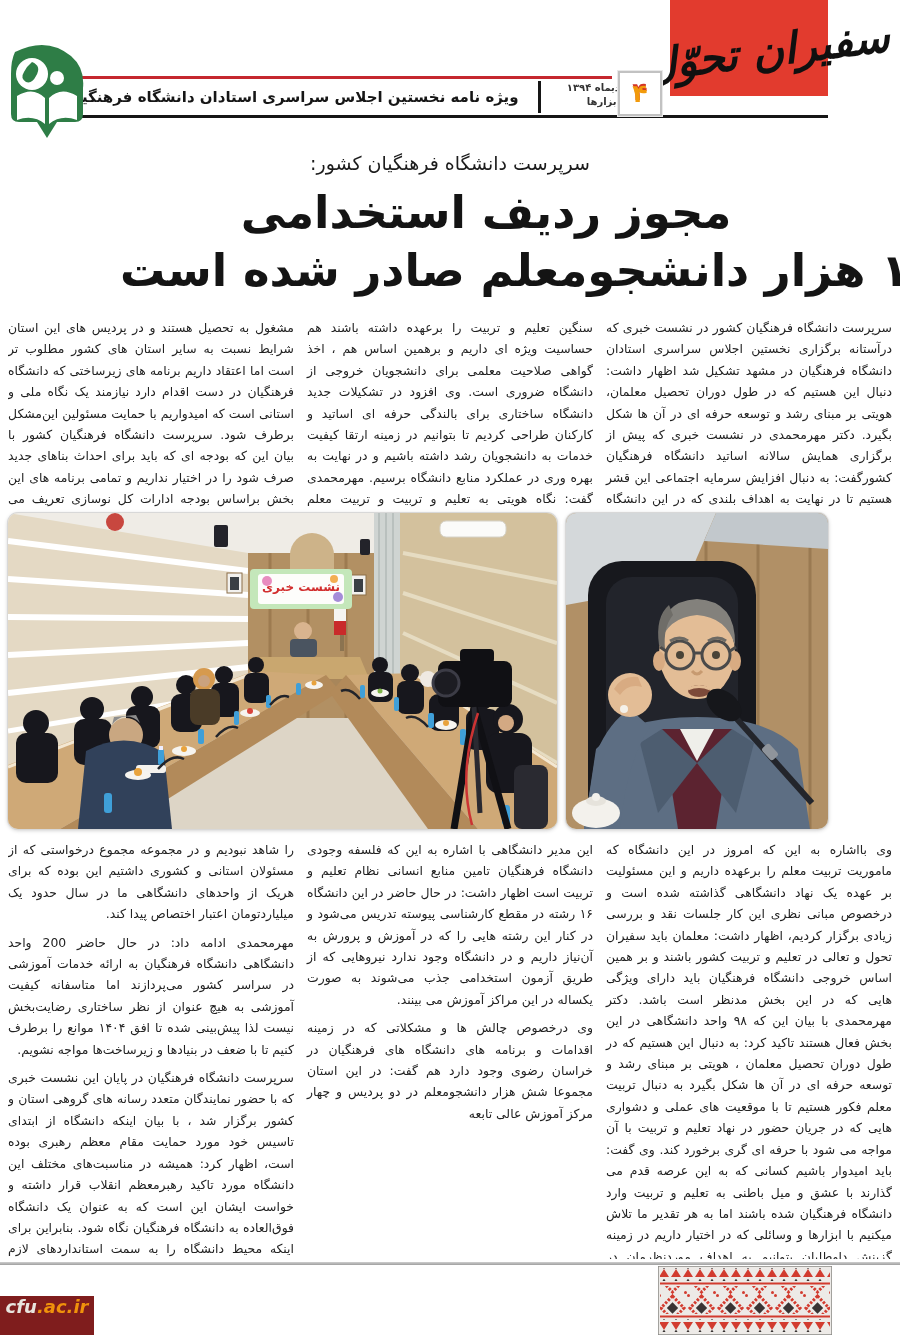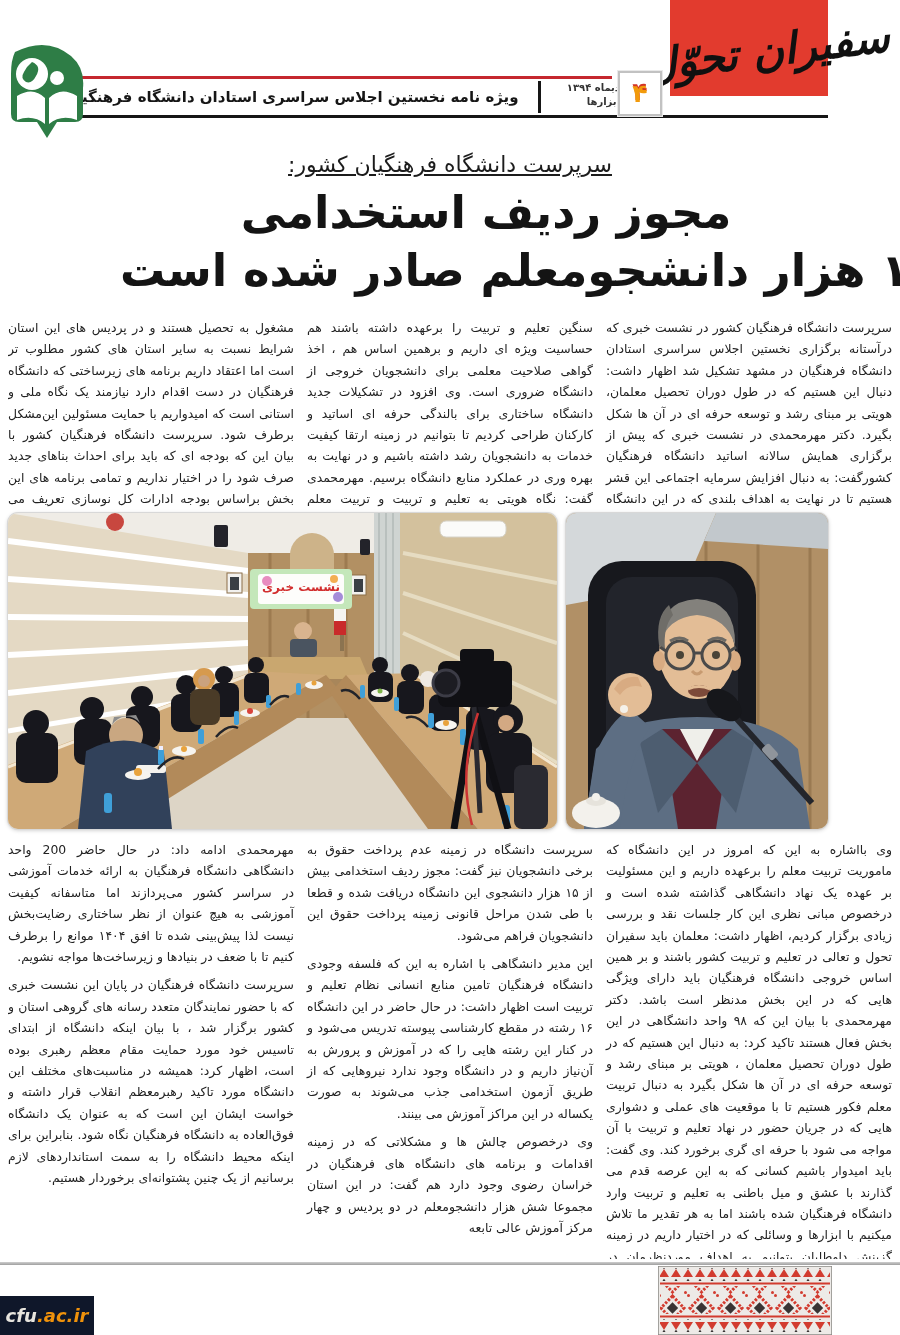--- a/index.html
+++ b/index.html
@@ -20,21 +20,21 @@
               padding-left:7px;direction:rtl;text-align:right;color:#333;
               font-size:10px;line-height:14px;font-weight:600;}
   #page-number-box{left:618px;top:71px;width:40px;height:41px;background:#fff;
                    border:2px solid #c2c2c2;box-shadow:inset 0 0 0 2px #fff,0 0 0 1px #e9e9e9;
                    display:flex;align-items:center;justify-content:center;}
   #page-number{font-size:25px;font-weight:bold;color:#f29a0b;text-shadow:0 -2px 0 #d33427;}
   #logo{left:5px;top:44px;}
 
   
   #kicker{left:0;top:152px;width:900px;text-align:center;direction:rtl;
-          font-size:22px;color:#1c1c1c;text-decoration:underline;}
+          font-size:19px;color:#1c1c1c;}
   .headline{left:12px;width:900px;text-align:center;direction:rtl;color:#141414;
             font-weight:bold;font-size:45px;letter-spacing:-1px;padding-left:24px;}
   #headline1{top:186px;}
   #headline2{top:244px;text-align:right;}
 
   
   .cols{left:8px;width:884px;display:flex;gap:13px;direction:rtl;}
   .col{flex:1;font-size:12.4px;line-height:21.4px;text-align:justify;color:#222;}
   .col p{margin:0 0 7px 0;}
   #upper-cols{top:317px;height:193px;overflow:hidden;}
@@ -44,22 +44,22 @@
   .photo{top:513px;height:316px;border-radius:10px;overflow:hidden;
          box-shadow:0 0 0 1px #d8d8d8,0 1px 4px rgba(0,0,0,.25);}
   #conference-photo{left:8px;width:549px;}
   #speaker-photo{left:566px;width:262px;}
   .photo svg{display:block;}
 
   
   #footer-divider{left:0;top:1262px;width:900px;height:3px;
                   background:linear-gradient(#cfcfcf,#9f9f9f);}
   #footer-pattern{left:658px;top:1266px;width:174px;height:69px;}
-  #site-badge{left:0;top:1296px;width:94px;height:39px;background:#0f172a;
-              display:flex;align-items:center;justify-content:center;
+  #site-badge{left:0;top:1296px;width:94px;height:39px;background:#7f1d1d;
+              display:flex;align-items:flex-start;justify-content:center;
               font-style:italic;font-weight:bold;font-size:18px;letter-spacing:0;}
   #site-badge .p1{color:#e8e5de;}
   #site-badge .p2{color:#f0920b;}
 </style>
 </head>
 <body>
 
 <div class="abs" id="red-block"></div>
 <div class="abs" id="nameplate">سفیران تحوّل</div>
 <div class="abs" id="red-line"></div>
@@ -298,25 +298,25 @@
     <ellipse cx="30" cy="288" rx="10" ry="5" fill="#e6e3dc"></ellipse>
     <circle cx="30" cy="284" r="4" fill="#f3f1ec"></circle>
   </svg>
 </div>
 
 <div class="abs cols" id="lower-cols">
   <div class="col">
     <p>وی بااشاره به این که امروز در این دانشگاه که ماموریت تربیت معلم را برعهده داریم و این مسئولیت بر عهده یک نهاد دانشگاهی گذاشته شده است و درخصوص مبانی نظری این کار جلسات نقد و بررسی زیادی برگزار کردیم، اظهار داشت: معلمان باید سفیران تحول و تعالی در تعلیم و تربیت کشور باشند و بر همین اساس خروجی دانشگاه فرهنگیان باید دارای ویژگی هایی که در این بخش مدنظر است باشد. دکتر مهرمحمدی با بیان این که ۹۸ واحد دانشگاهی در این بخش فعال هستند تاکید کرد: به دنبال این هستیم که در طول دوران تحصیل معلمان ، هویتی بر مبنای رشد و توسعه حرفه ای در آن ها شکل بگیرد به دنبال تربیت معلم فکور هستیم تا با موقعیت های عملی و دشواری هایی که در جریان حضور در نهاد تعلیم و تربیت با آن مواجه می شود با حرفه ای گری برخورد کند. وی گفت: باید امیدوار باشیم کسانی که به این عرصه قدم می گذارند با عشق و میل باطنی به تعلیم و تربیت وارد دانشگاه فرهنگیان شده باشند اما به هر تقدیر ما تلاش میکنیم با ابزارها و وسائلی که در اختیار داریم در زمینه گزینش داوطلبان بتوانیم به اهداف موردنظرمان در بخش ورود نیرو به این دانشگاه دست یابیم. این‌مقام مسئول خاطرنشان کرد: علاوه بر حساسیت به ورود دانشجویان به خروجی این قشر که قرار است وظیفه</p>
   </div>
   <div class="col">
-    <p>سرپرست دانشگاه در زمینه عدم پرداخت حقوق به برخی دانشجویان نیز گفت: مجوز ردیف استخدامی بیش از ۱۵ هزار دانشجوی این دانشگاه دریافت شده و قطعا با طی شدن مراحل قانونی زمینه پرداخت حقوق این دانشجویان فراهم می‌شود.</p>
     <p>این مدیر دانشگاهی با اشاره به این که فلسفه وجودی دانشگاه فرهنگیان تامین منابع انسانی نظام تعلیم و تربیت است اظهار داشت: در حال حاضر در این دانشگاه ۱۶ رشته در مقطع کارشناسی پیوسته تدریس می‌شود و در کنار این رشته هایی را که در آموزش و پرورش به آن‌نیاز داریم و در دانشگاه وجود ندارد نیروهایی که از طریق آزمون استخدامی جذب می‌شوند به صورت یکساله در این مراکز آموزش می بینند.</p>
     <p>وی درخصوص چالش ها و مشکلاتی که در زمینه اقدامات و برنامه های دانشگاه های فرهنگیان در خراسان رضوی وجود دارد هم گفت: در این استان مجموعا شش هزار دانشجومعلم در دو پردیس و چهار مرکز آموزش عالی تابعه</p>
   </div>
   <div class="col">
+    <p>را شاهد نبودیم و در مجموعه مجموع درخواستی که از مسئولان استانی و کشوری داشتیم این بوده که برای هریک از واحدهای دانشگاهی ما در سال حدود یک میلیاردتومان اعتبار اختصاص پیدا کند.</p>
     <p>مهرمحمدی ادامه داد: در حال حاضر 200 واحد دانشگاهی دانشگاه فرهنگیان به ارائه خدمات آموزشی در سراسر کشور می‌پردازند اما متاسفانه کیفیت آموزشی به هیچ عنوان از نظر ساختاری رضایت‌بخش نیست لذا پیش‌بینی شده تا افق ۱۴۰۴ موانع را برطرف کنیم تا با ضعف در بنیادها و زیرساخت‌ها مواجه نشویم.</p>
     <p>سرپرست دانشگاه فرهنگیان در پایان این نشست خبری که با حضور نمایندگان متعدد رسانه های گروهی استان و کشور برگزار شد ، با بیان اینکه دانشگاه از ابتدای تاسیس خود مورد حمایت مقام معظم رهبری بوده است، اظهار کرد: همیشه در مناسبت‌های مختلف این دانشگاه مورد تاکید رهبرمعظم انقلاب قرار داشته و خواست ایشان این است که به عنوان یک دانشگاه فوق‌العاده به دانشگاه فرهنگیان نگاه شود. بنابراین برای اینکه محیط دانشگاه را به سمت استانداردهای لازم برسانیم از یک چنین پشتوانه‌ای برخوردار هستیم.</p>
   </div>
 </div>
 
 <div class="abs" id="footer-divider"></div>
 
 <svg class="abs" id="footer-pattern" width="174" height="69" viewBox="0 0 174 69">
   <defs>
     <pattern id="zig" width="12" height="13" patternUnits="userSpaceOnUse">

